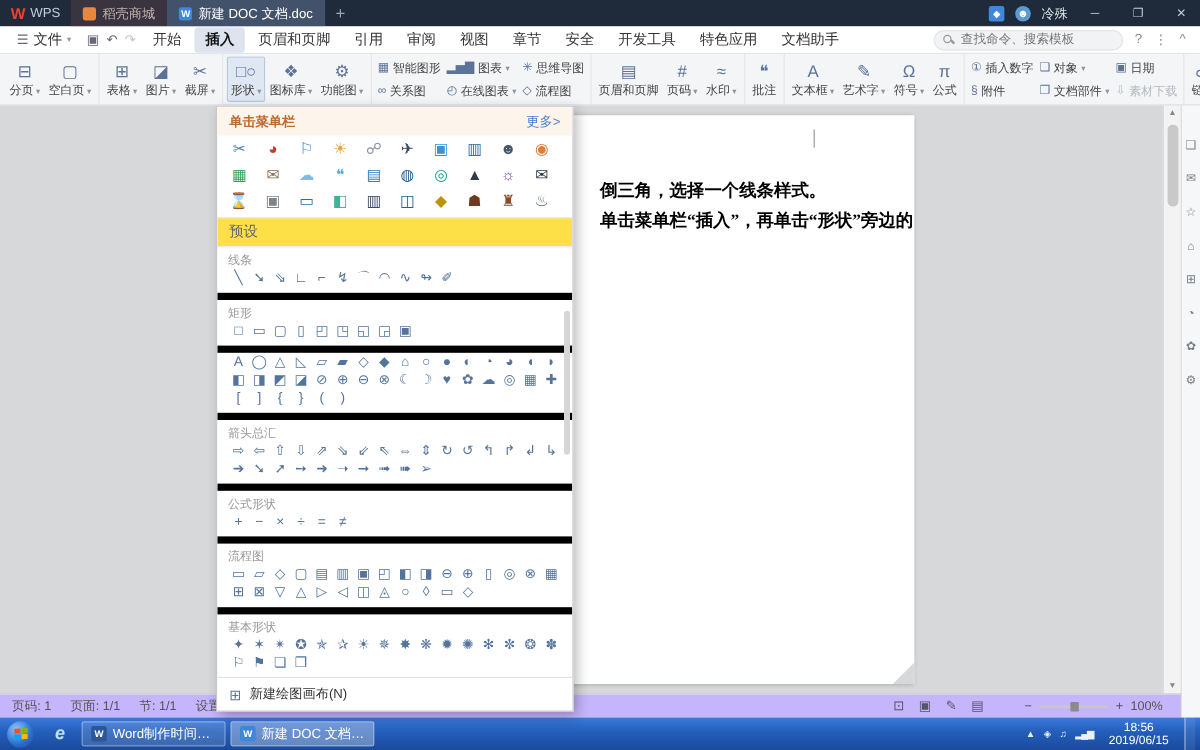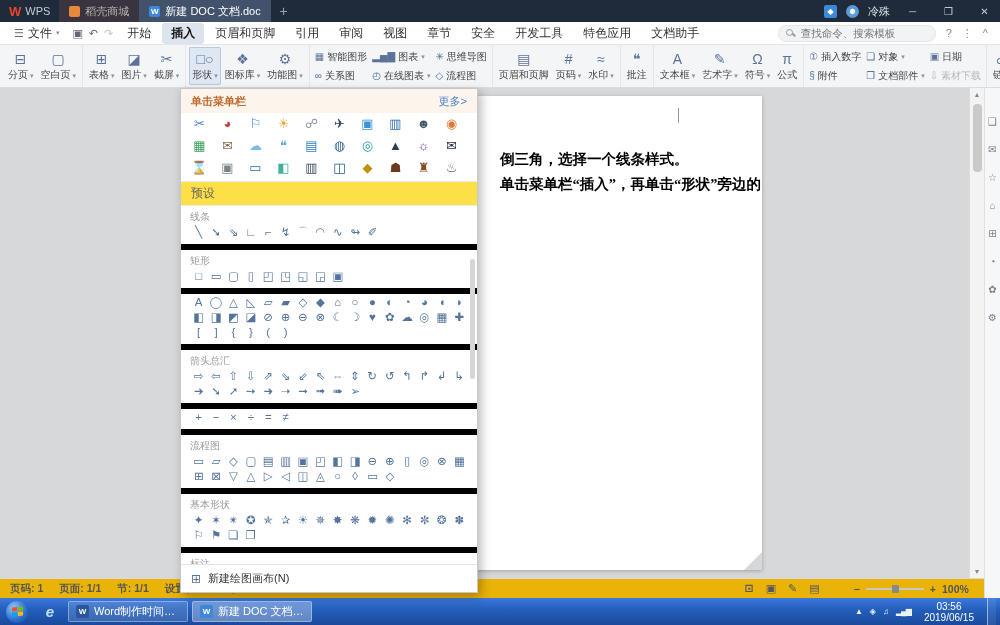--- a/index.html
+++ b/index.html
@@ -75,21 +75,21 @@
   .sp-preset{background:#fde047;border-top:1px solid #ececec;border-bottom:1px solid #ececec;padding:3px 10px;font-size:12px;color:#666;margin-top:2px;flex:none;}
   .sp-sec{padding:1px 9px 4px;border-bottom:6px solid #000000;flex:none;}
   .sp-slabel{font-size:10px;color:#999;margin:3px 0 1px;}
   .sp-row{display:flex;}
   .spc{width:17.4px;height:15px;line-height:15px;text-align:center;font-size:11.5px;color:#54749c;}
   .sp-foot{border-top:1px solid #e3e3e3;padding:6px 10px;display:flex;align-items:center;gap:7px;font-size:11px;color:#333;background:#fff;flex:none;}
   .sp-footic{color:#5b7299;font-size:12px;}
   .sp-scrollthumb{position:absolute;right:2px;top:170px;width:5px;height:120px;background:#d6d6d6;border-radius:3px;}
 
   
-  .statusbar{position:absolute;left:0;top:578px;height:20px;right:16px;background:#eab308;border-top:1px solid #d9d9d9;display:flex;align-items:center;padding:0 10px;font-size:10.5px;color:#555;font-weight:bold;}
+  .statusbar{position:absolute;left:0;top:578px;height:20px;right:16px;background:#c4b5fd;border-top:1px solid #d9d9d9;display:flex;align-items:center;padding:0 10px;font-size:10.5px;color:#555;}
   .sb-left{display:flex;gap:16px;}
   .sb-icons{margin-left:auto;display:flex;gap:12px;color:#556;font-size:11px;}
   .sb-zoom{display:flex;align-items:center;gap:6px;margin-left:34px;}
   .zoom-track{width:58px;height:2px;background:#c7c7c7;position:relative;}
   .zoom-knob{position:absolute;left:26px;top:-3px;width:7px;height:8px;background:#8a8a8a;border-radius:1px;}
   .zoom-val{width:32px;text-align:left;}
 
   
   .taskbar{position:absolute;left:0;top:598px;width:1000px;height:27px;background:linear-gradient(180deg,#3d79dd 0%,#2560bd 40%,#194a9c 100%);display:flex;align-items:center;padding:0 2px;gap:4px;}
   .orb{width:22px;height:22px;border-radius:50%;background:radial-gradient(circle at 35% 30%,#8cc4f7,#2a6ed0 60%,#134a9e);display:flex;align-items:center;justify-content:center;margin:0 4px;flex:none;}
@@ -492,20 +492,21 @@
             <span class="spc">➙</span>
             <span class="spc">➜</span>
             <span class="spc">➝</span>
             <span class="spc">➞</span>
             <span class="spc">➟</span>
             <span class="spc">➠</span>
             <span class="spc">➢</span>
           </div>
         </div>
         <div class="sp-sec">
+          <div class="sp-slabel">公式形状</div>
           <div class="sp-row">
             <span class="spc">+</span>
             <span class="spc">−</span>
             <span class="spc">×</span>
             <span class="spc">÷</span>
             <span class="spc">=</span>
             <span class="spc">≠</span>
           </div>
         </div>
         <div class="sp-sec">
@@ -625,20 +626,20 @@
         </div>
       </div>
     <div class="tray">
       <span id="tray-icons" style="display:flex;gap:8px;align-items:center;">
           <span class="tray-ic">▲</span>
           <span class="tray-ic">◈</span>
           <span class="tray-ic">♫</span>
           <span class="tray-ic">▂▄▆</span>
         </span>
       <div class="clock">
-        <div>03:56</div>
+        <div>18:56</div>
         <div>2019/06/15</div>
       </div>
       <div class="showdesk"></div>
     </div>
   </div>
 
 </div>
 
 </body></html>

